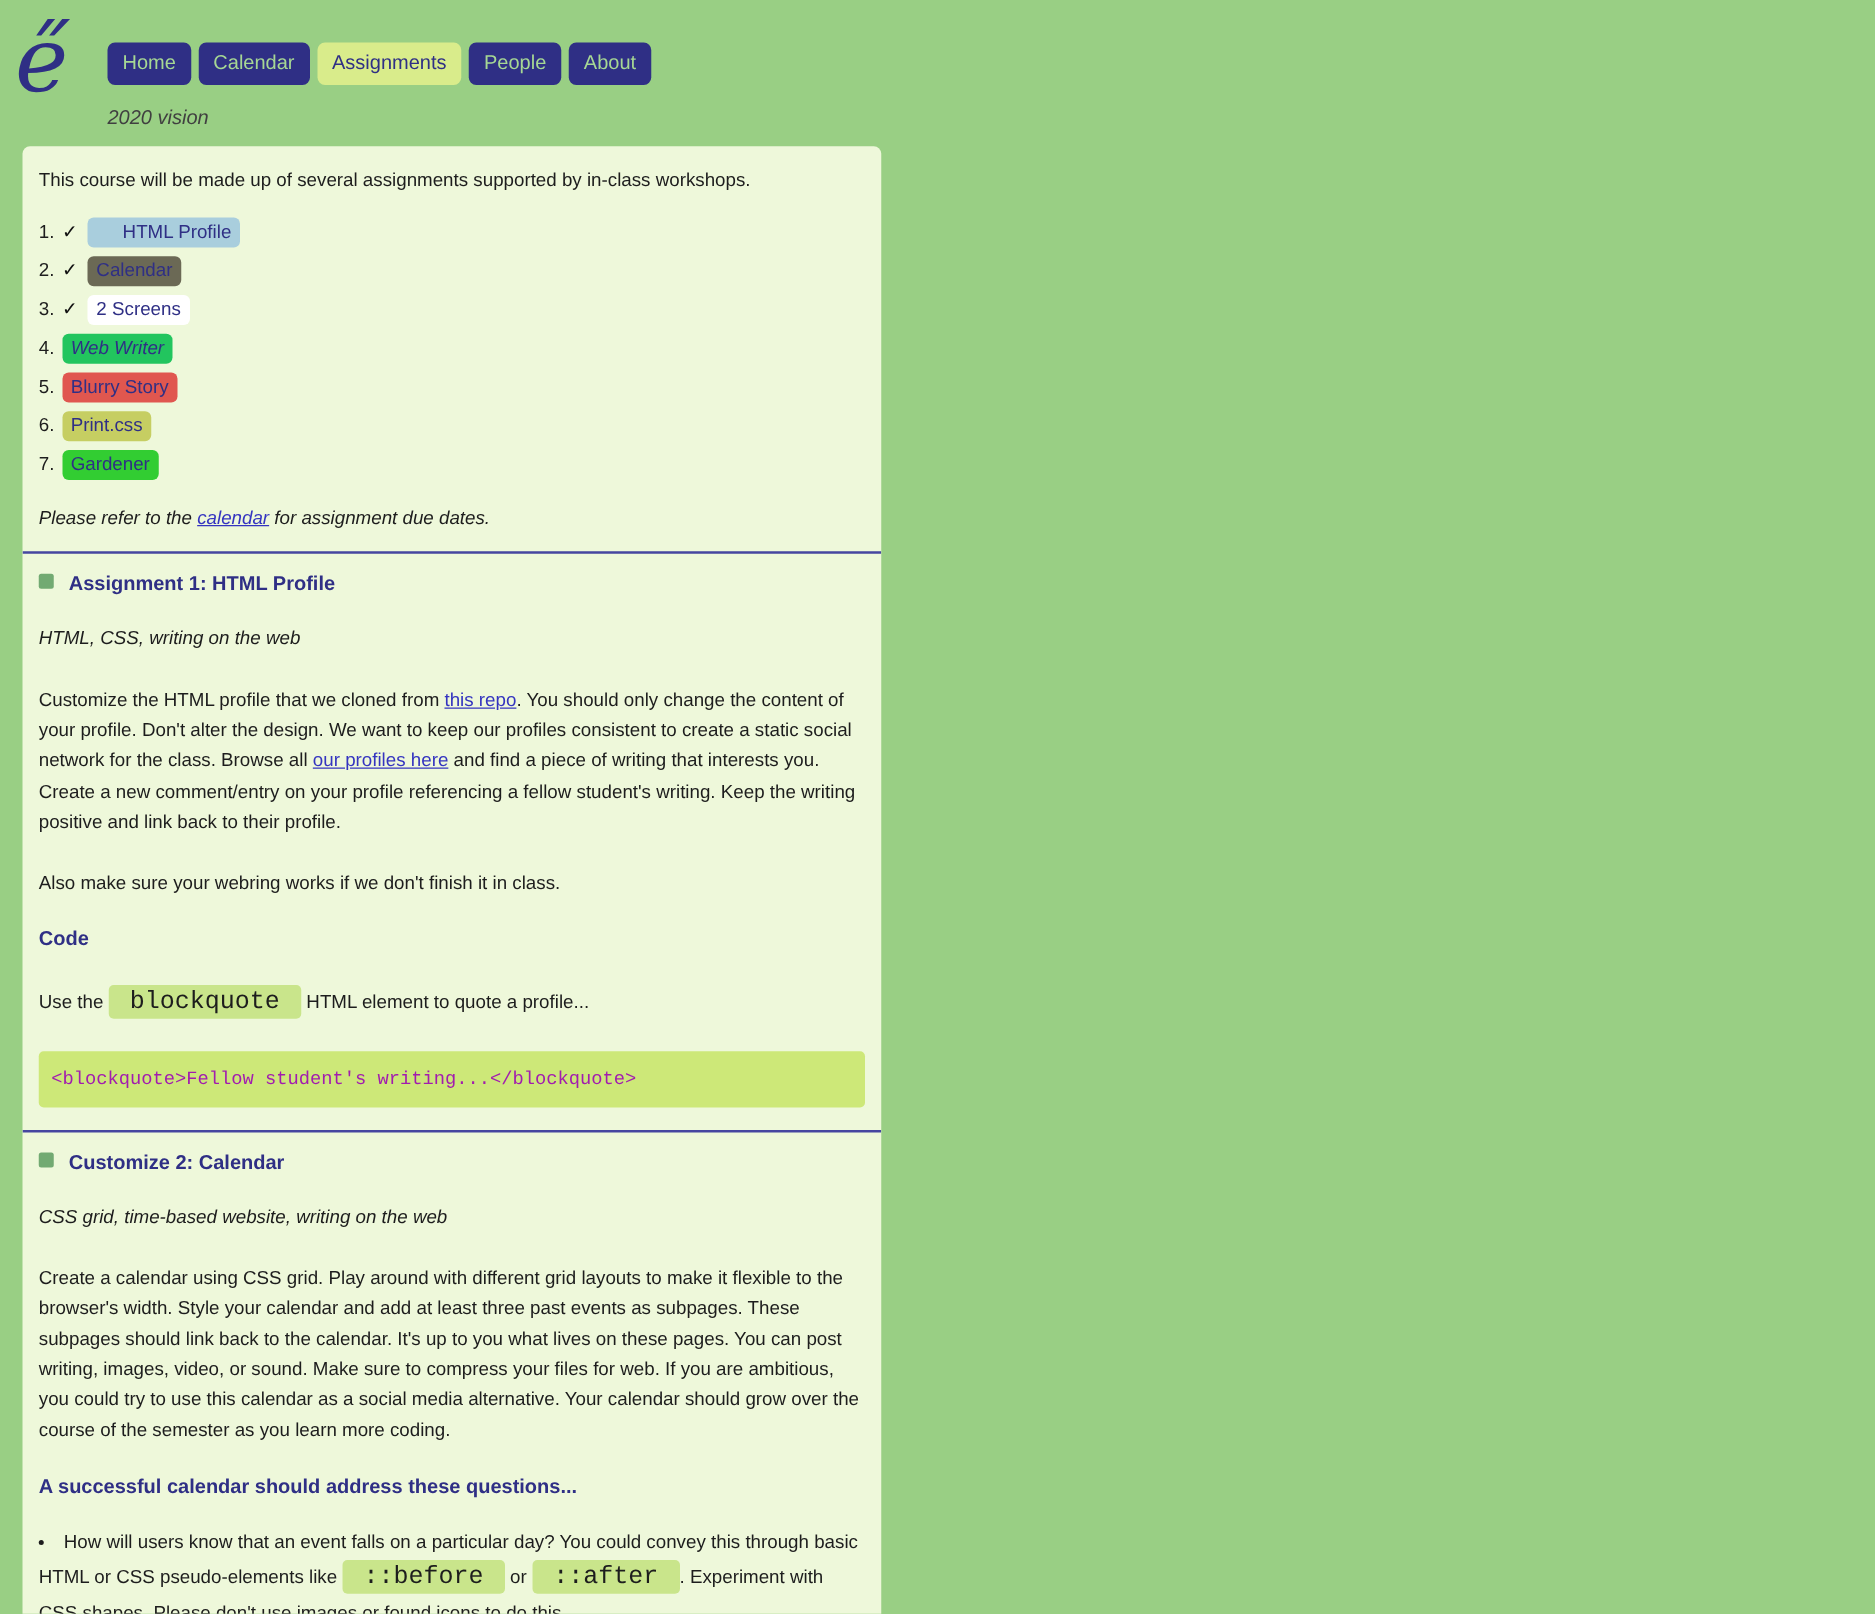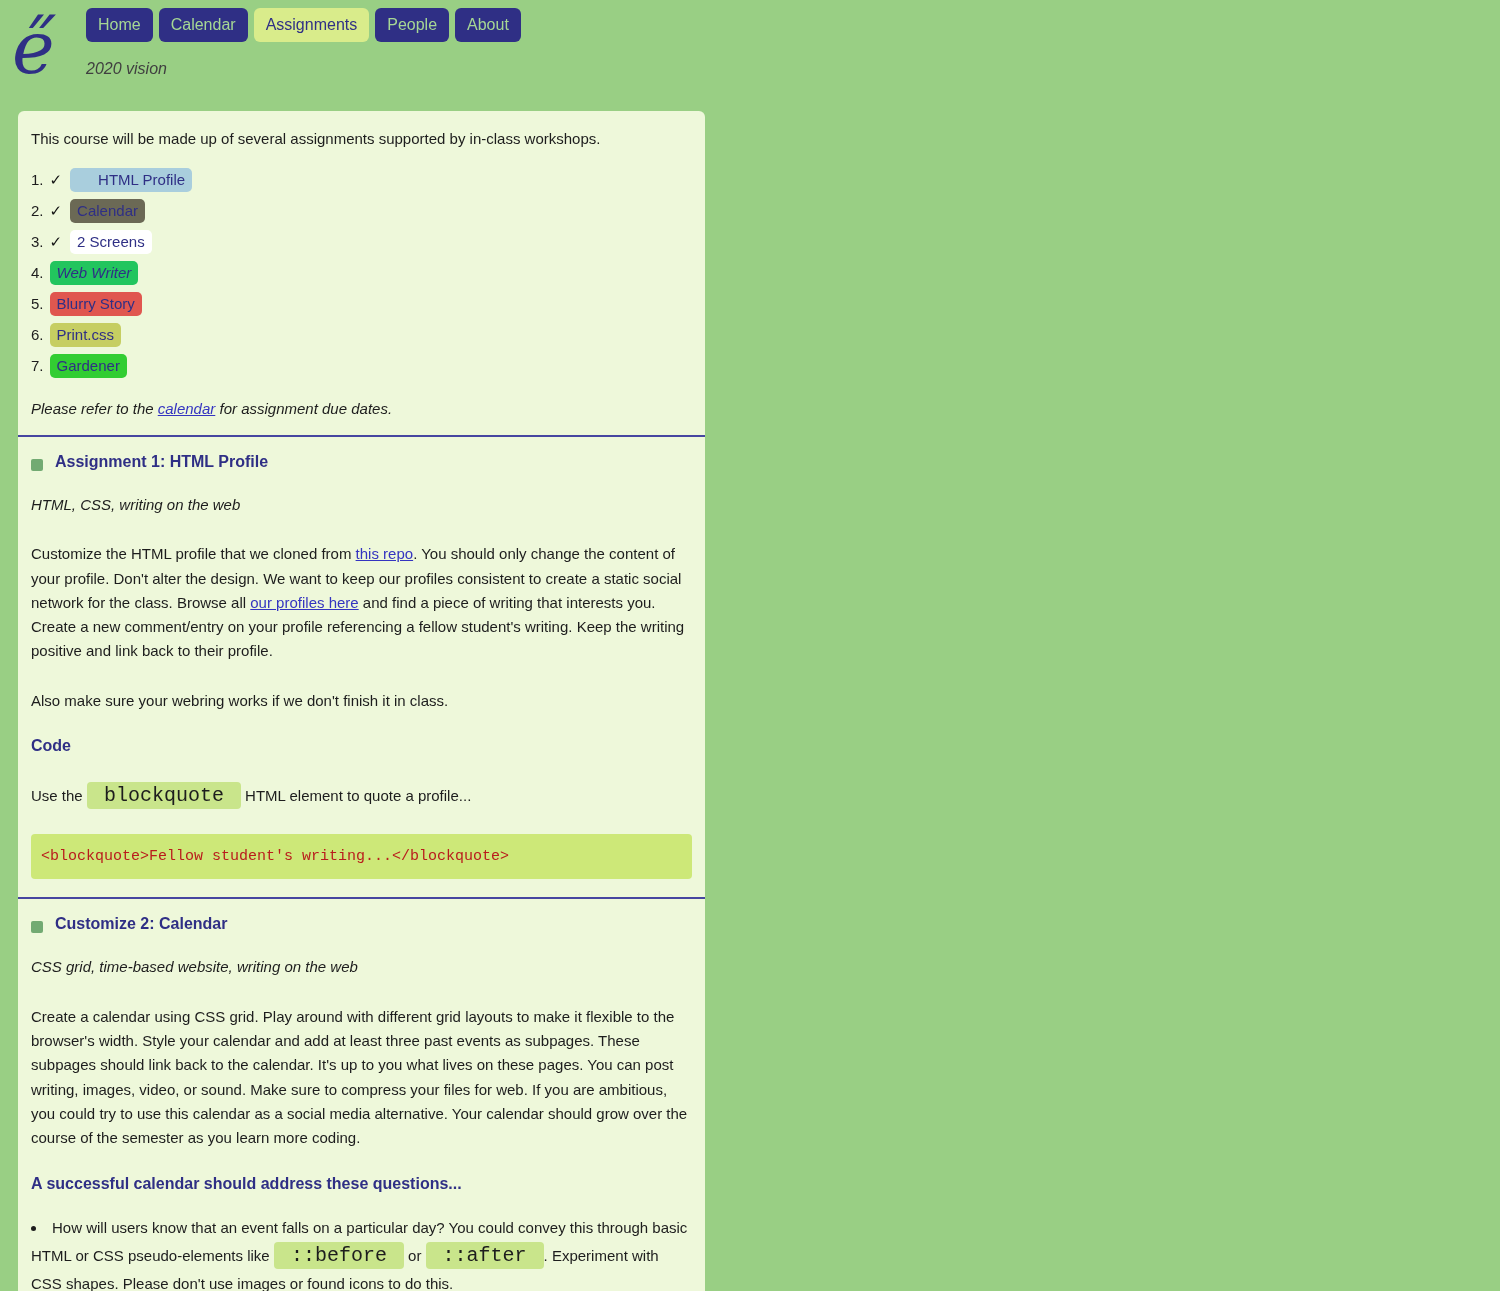--- a/index.html
+++ b/index.html
@@ -18,21 +18,21 @@
     font-family: "DejaVu Serif", serif;
     font-style: italic;
     font-size: 72px;
     line-height: 100px;
     color: #2f2f85;
     width: 62px;
     margin-top: -2px;
     user-select: none;
   }
   .header-right { display: flex; flex-direction: column; margin-left: 12px; }
-  .nav { display: flex; margin-top: 8px; }
+  .nav { display: flex; margin-top: 34px; }
   .nav-btn {
     font-family: "Liberation Sans", sans-serif;
     font-size: 16px;
     background: #2f2f85;
     color: #a6d794;
     border: none;
     border-radius: 6px;
     padding: 8px 12px;
     margin-right: 6px;
     cursor: pointer;
@@ -70,21 +70,21 @@
   .note { font-style: italic; margin: 23px 0 18px; }
   a.link { color: #3434c0; text-decoration: underline; }
   hr.rule {
     border: none;
     border-top: 2px solid #4646a0;
     margin: 18px 0 0;
   }
   
   .section { padding-top: 16px; }
   .sec-title {
-    display: flex; align-items: flex-end;
+    display: flex; align-items: flex-start;
     font-size: 16px; font-weight: bold; color: #2f2f85;
     margin: 0;
   }
   .sq {
     width: 12px; height: 12px;
     background: #72aa72;
     border-radius: 2px;
     margin-right: 12px;
     flex: 0 0 auto;
   }
@@ -102,21 +102,21 @@
     border-radius: 4px;
   }
   .codeblock {
     background: #cde878;
     border-radius: 4px;
     margin: 22px 0 14px;
     padding: 14px 10px;
     font-family: "Liberation Mono", "DejaVu Sans Mono", monospace;
     font-size: 15px;
     white-space: pre;
-    color: #b91c1c;
+    color: #a21caf;
   }
   ul.bullets {
     list-style: disc inside;
     margin: 23px 0 0;
     padding: 0;
     line-height: 1.62;
   }
   ul.bullets li { margin: 0 0 9px; }
 </style>
 </head>

